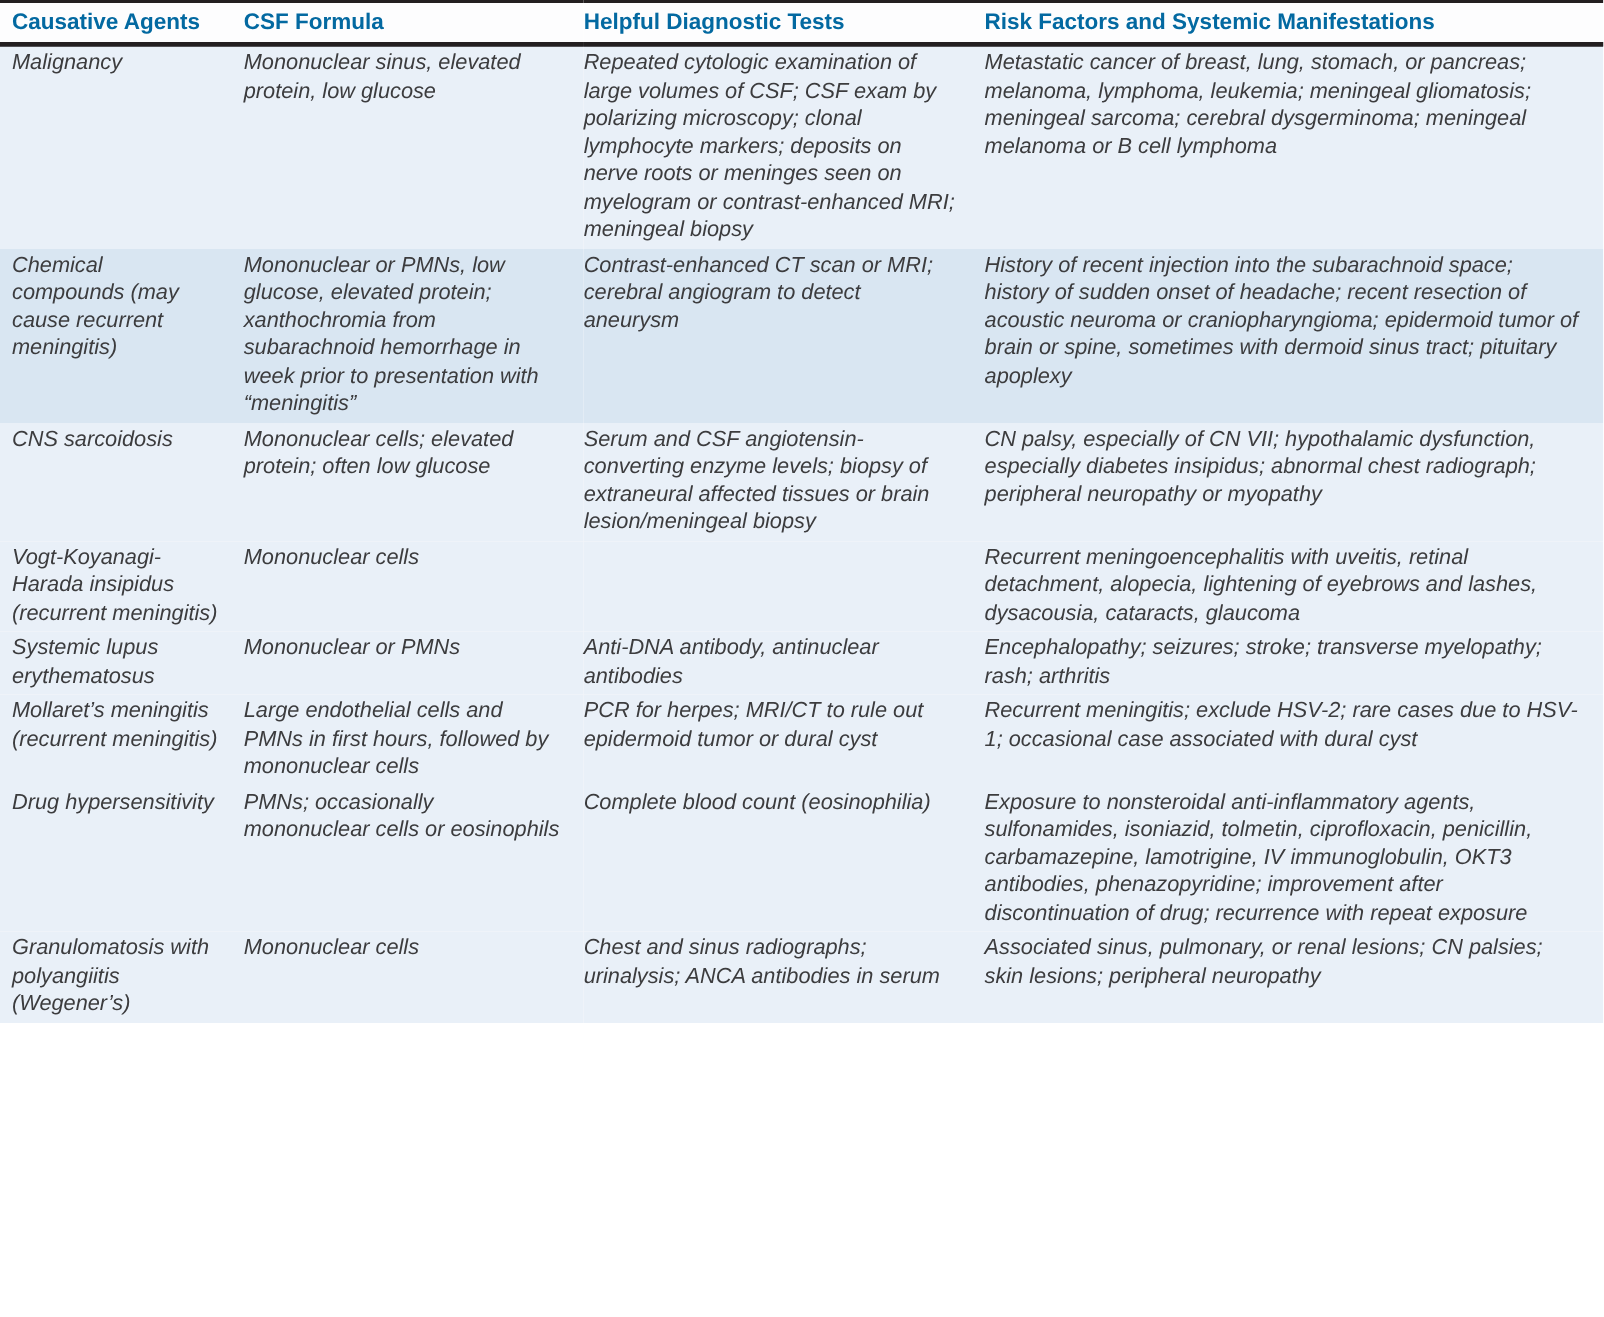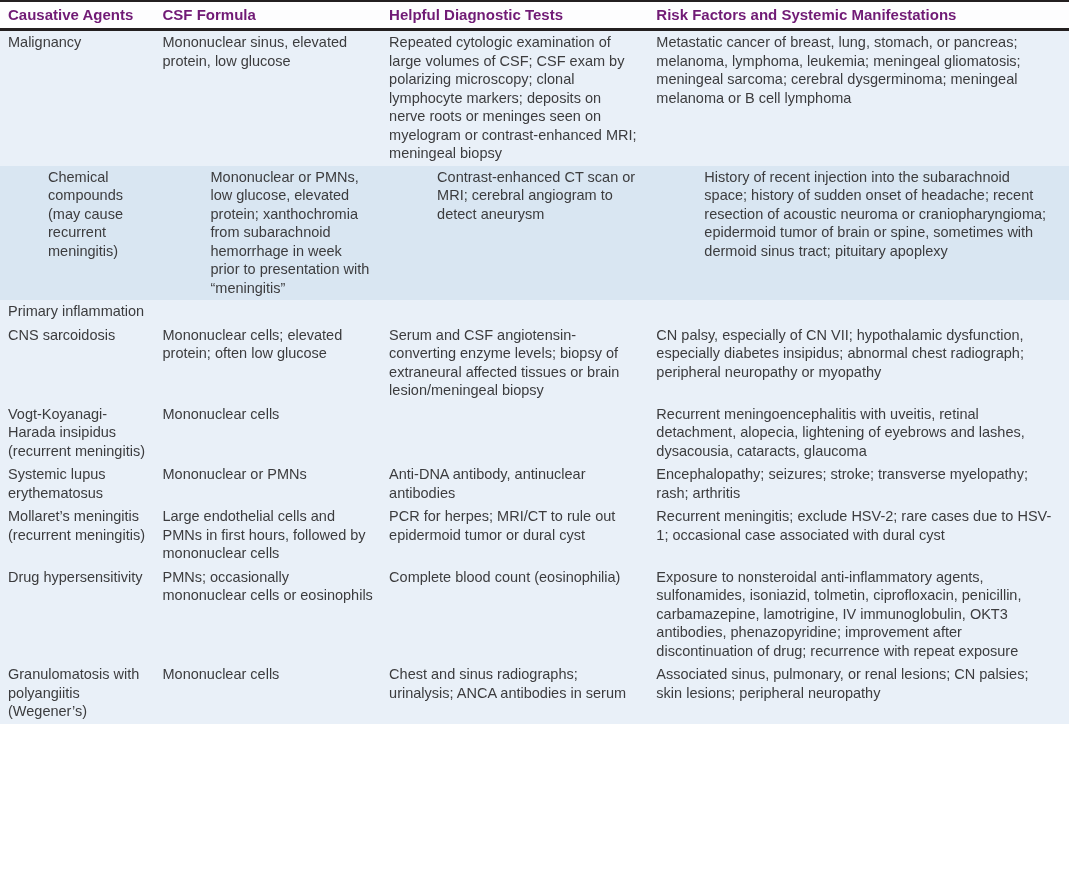--- a/index.html
+++ b/index.html
@@ -19,39 +19,40 @@
     width: 100%;
     border-collapse: collapse;
     table-layout: fixed;
   }
 
   table.men-table th {
     text-align: left;
     vertical-align: bottom;
     font-size: 15px;
     font-weight: bold;
-    color: #701a75;
+    color: #0369a1;
     background: #fdfdfe;
     border-top: 2px solid #231f20;
     border-bottom: 3px solid #231f20;
     padding: 4px 14px 4px 0;
     line-height: 18px;
   }
   table.men-table th.first { padding-left: 8px; }
 
   table.men-table td {
     vertical-align: top;
     font-size: 14.5px;
     line-height: 18.5px;
     color: #3c3c3e;
     background: #e9f0f8;
     padding: 2px 16px 3px 0;
+    font-style: italic;
   }
   table.men-table td.first { padding-left: 8px; }
-  table.men-table tr.shaded td { background: #d9e6f2; padding-left: 48px; }
+  table.men-table tr.shaded td { background: #d9e6f2; }
 </style>
 </head>
 <body>
 
 <div class="page">
 
   <table class="men-table">
     <colgroup>
       <col style="width:15.2%">
       <col style="width:21.2%">
@@ -71,26 +72,20 @@
           <td class="first">Malignancy</td>
           <td>Mononuclear sinus, elevated protein, low glucose</td>
           <td>Repeated cytologic examination of large volumes of CSF; CSF exam by polarizing microscopy; clonal lymphocyte markers; deposits on nerve roots or meninges seen on myelogram or contrast-enhanced MRI; meningeal biopsy</td>
           <td>Metastatic cancer of breast, lung, stomach, or pancreas; melanoma, lymphoma, leukemia; meningeal gliomatosis; meningeal sarcoma; cerebral dysgerminoma; meningeal melanoma or B cell lymphoma</td>
         </tr>
         <tr class="shaded">
           <td class="first">Chemical compounds (may cause recurrent meningitis)</td>
           <td>Mononuclear or PMNs, low glucose, elevated protein; xanthochromia from subarachnoid hemorrhage in week prior to presentation with “meningitis”</td>
           <td>Contrast-enhanced CT scan or MRI; cerebral angiogram to detect aneurysm</td>
           <td>History of recent injection into the subarachnoid space; history of sudden onset of headache; recent resection of acoustic neuroma or craniopharyngioma; epidermoid tumor of brain or spine, sometimes with dermoid sinus tract; pituitary apoplexy</td>
-        </tr>
-        <tr>
-          <td class="first">Primary inflammation</td>
-          <td></td>
-          <td></td>
-          <td></td>
         </tr>
         <tr>
           <td class="first">CNS sarcoidosis</td>
           <td>Mononuclear cells; elevated protein; often low glucose</td>
           <td>Serum and CSF angiotensin-converting enzyme levels; biopsy of extraneural affected tissues or brain lesion/meningeal biopsy</td>
           <td>CN palsy, especially of CN VII; hypothalamic dysfunction, especially diabetes insipidus; abnormal chest radiograph; peripheral neuropathy or myopathy</td>
         </tr>
         <tr>
           <td class="first">Vogt-Koyanagi-Harada insipidus (recurrent meningitis)</td>
           <td>Mononuclear cells</td>

